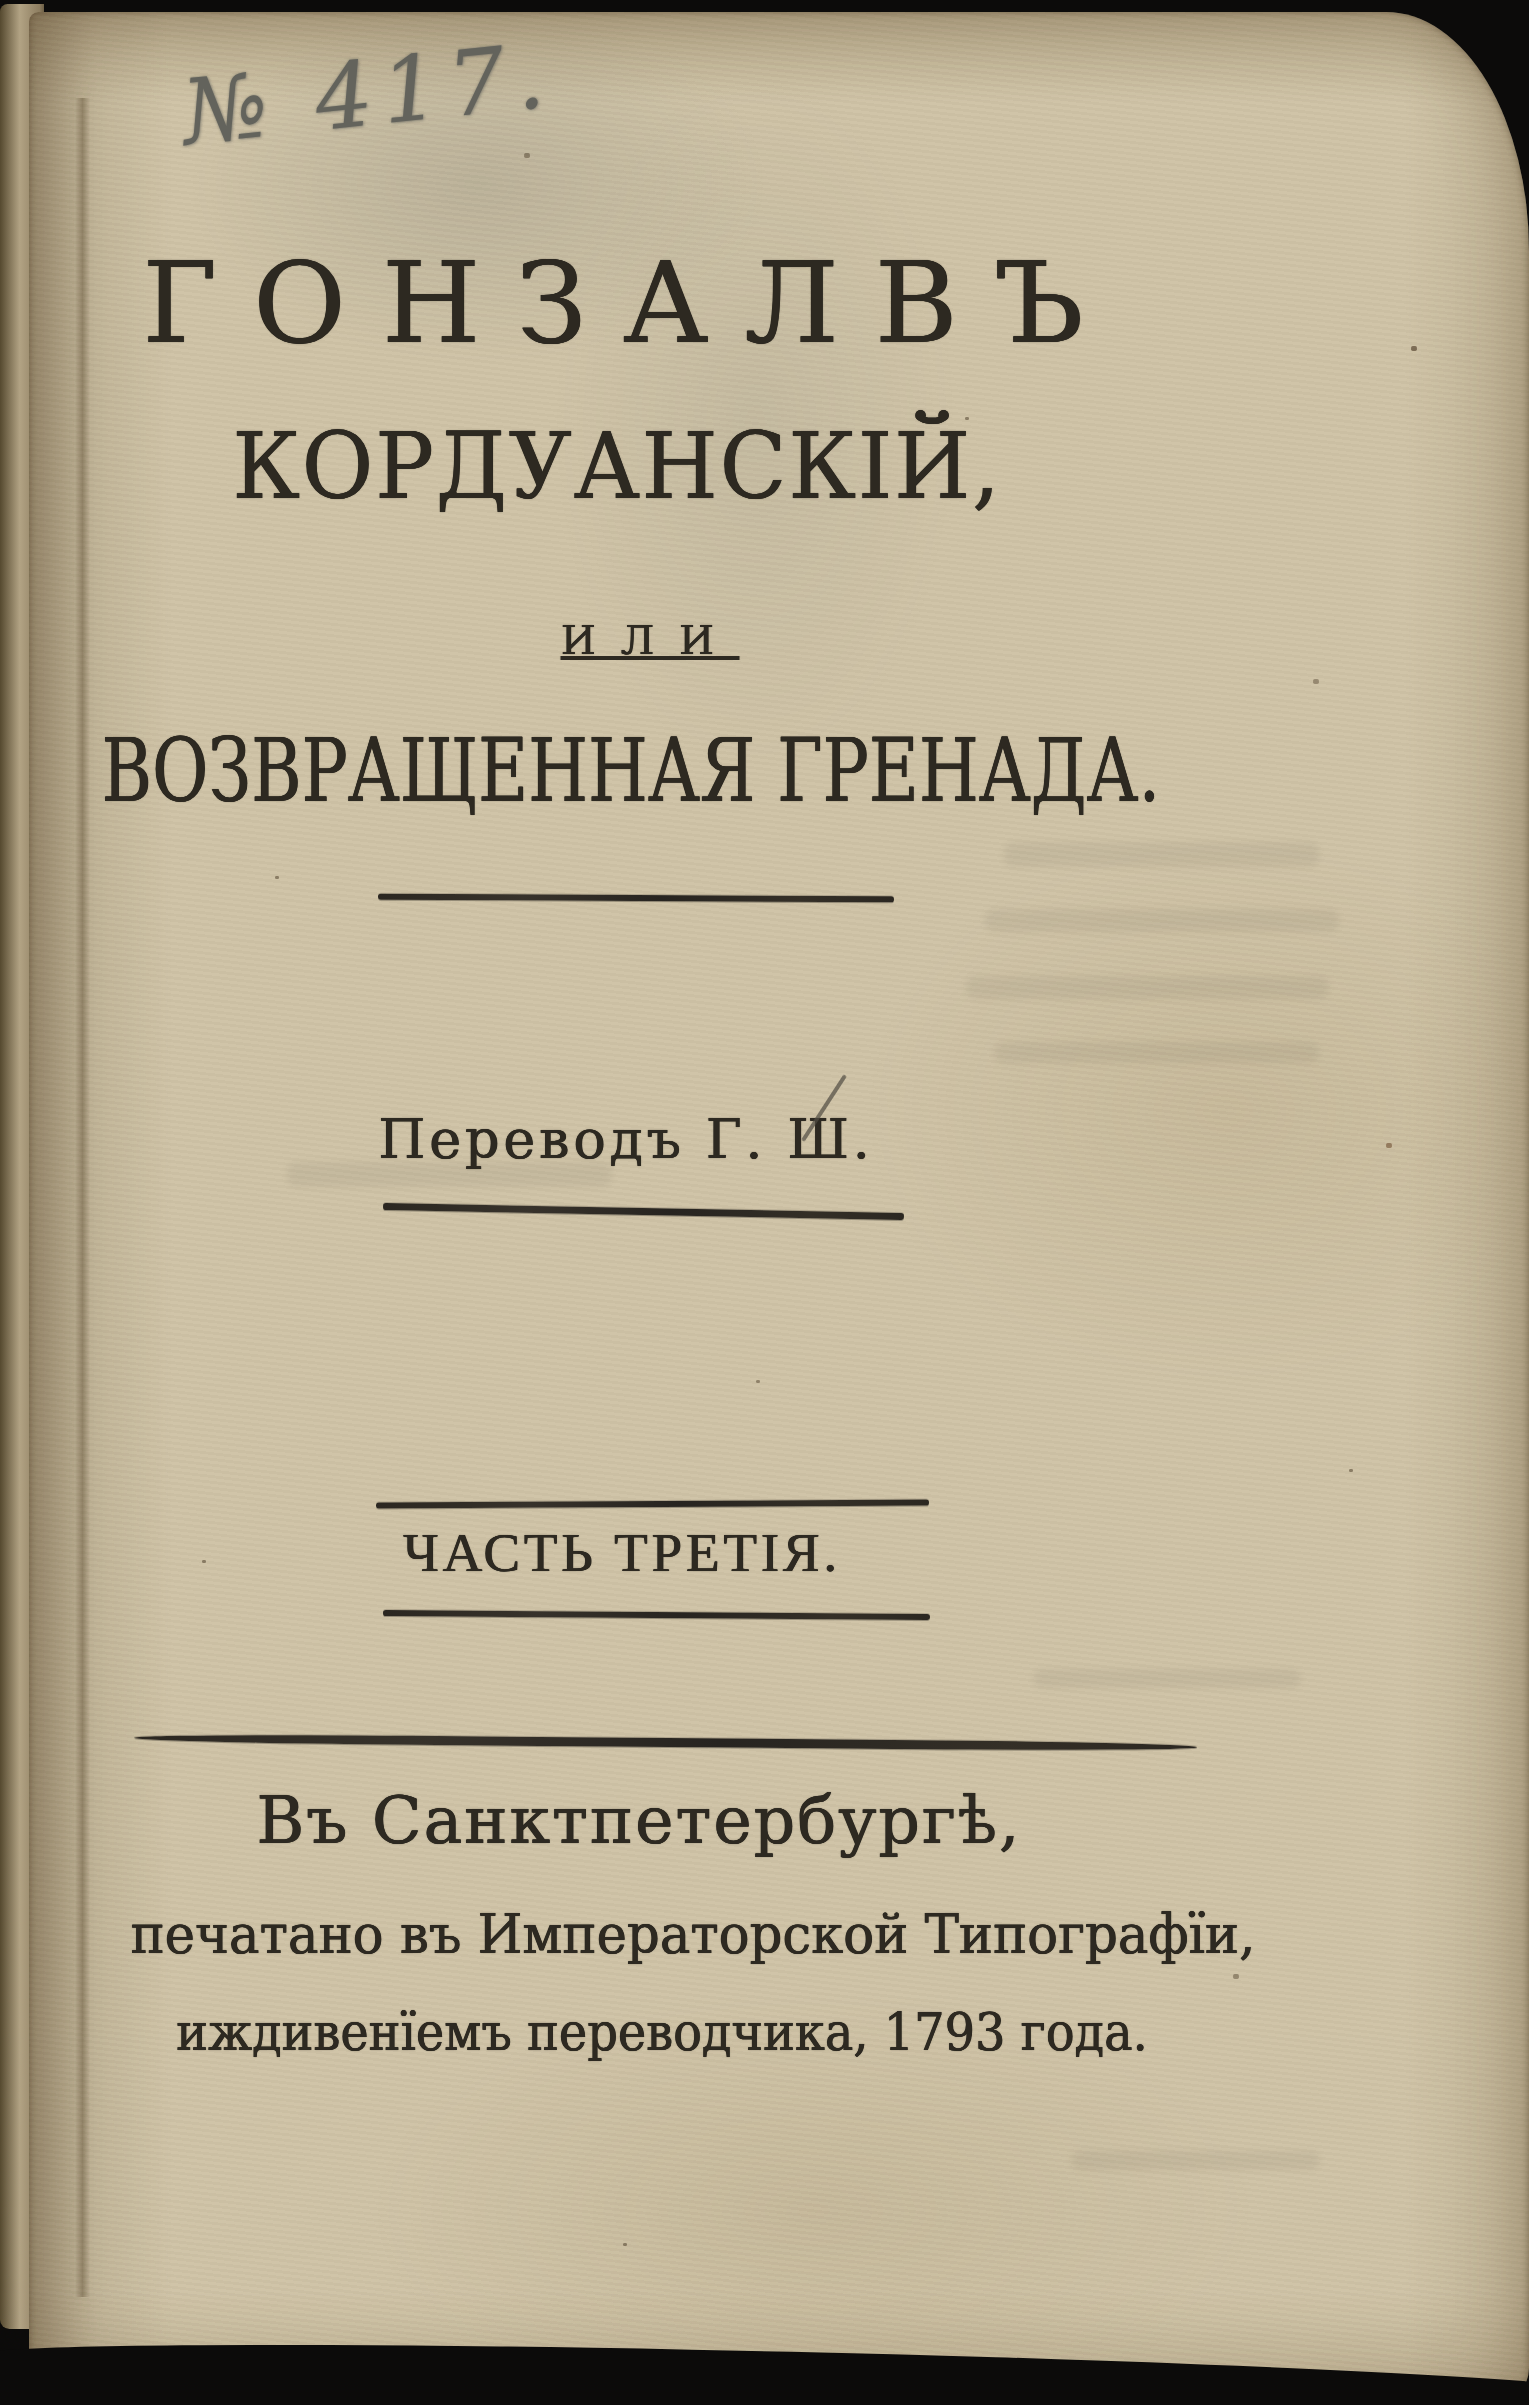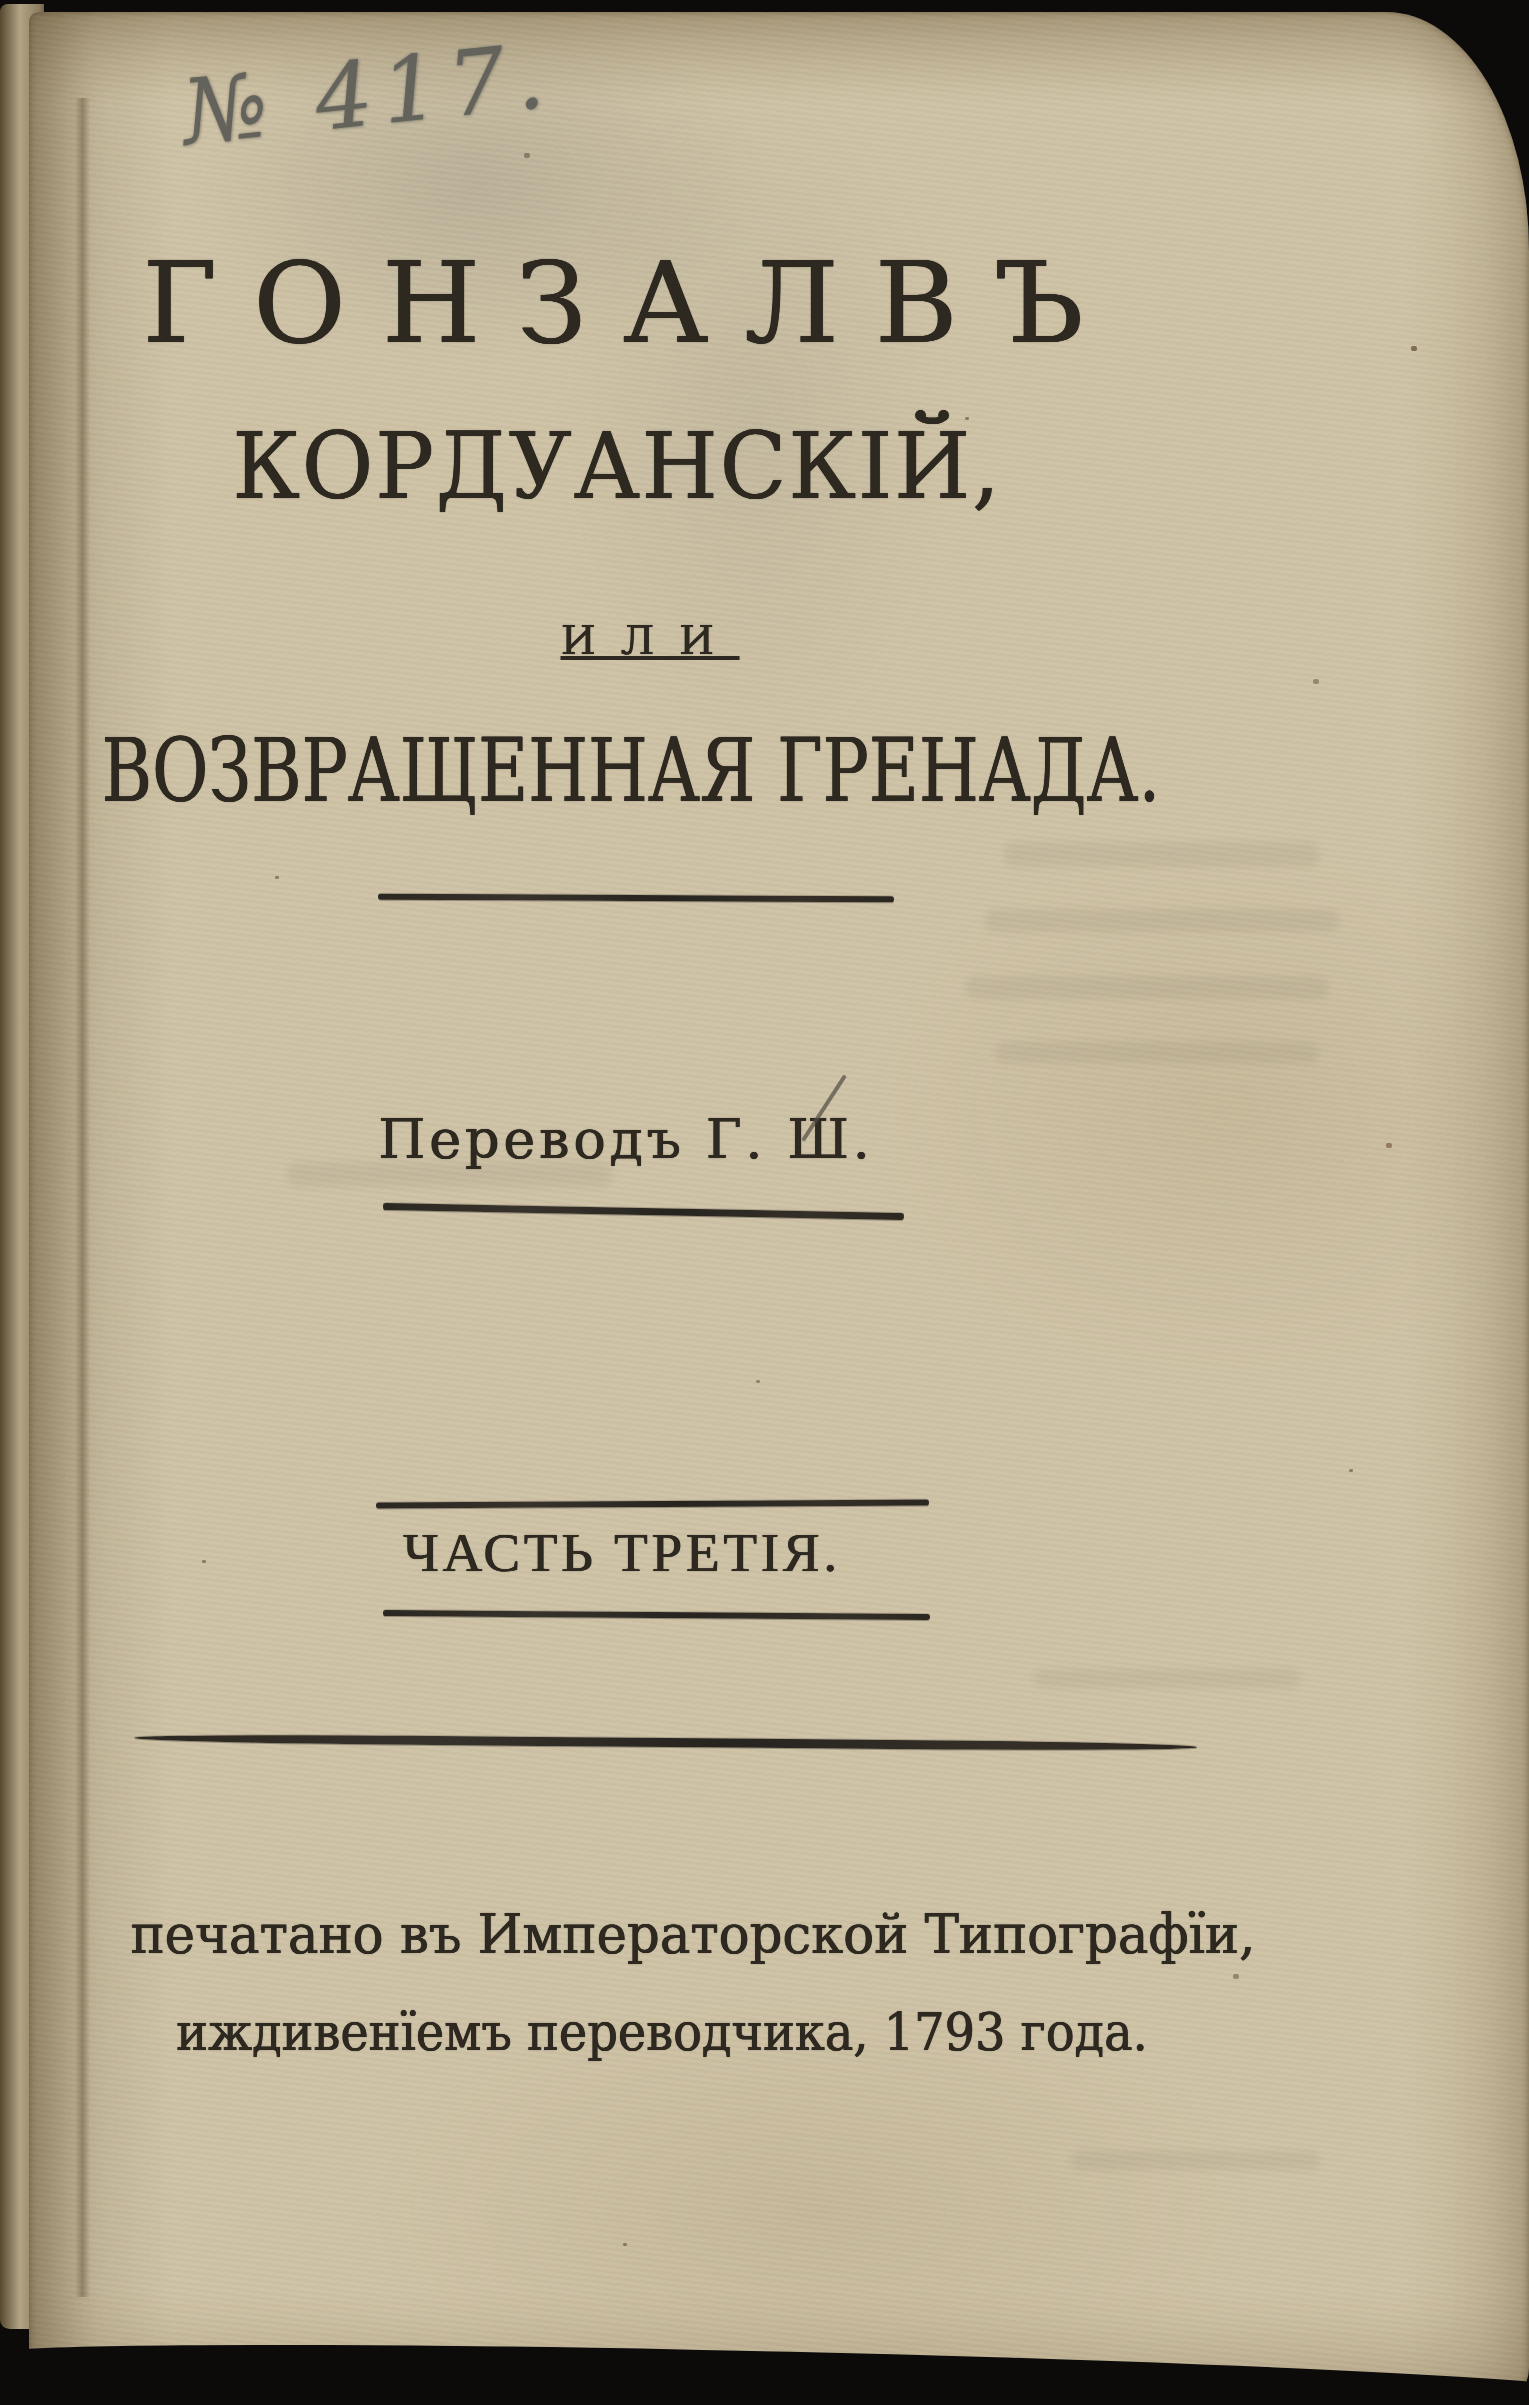--- a/index.html
+++ b/index.html
@@ -146,20 +146,21 @@
     <div class="rule rule2"></div>
 
     <div class="rule rule3"></div>
 
     <div class="ink center part">ЧАСТЬ ТРЕТІЯ.</div>
 
     <div class="rule rule4"></div>
 
     <div class="rule rule5"></div>
 
+    <div class="ink center city">Въ Санктпетербургѣ,</div>
 
     <div class="ink imp1">печатано въ Императорской Типографїи,</div>
 
     <div class="ink imp2">иждивенїемъ переводчика, 1793 года.</div>
 
   </div>
 
   <div class="bottom-black"></div>
 
 </div>

